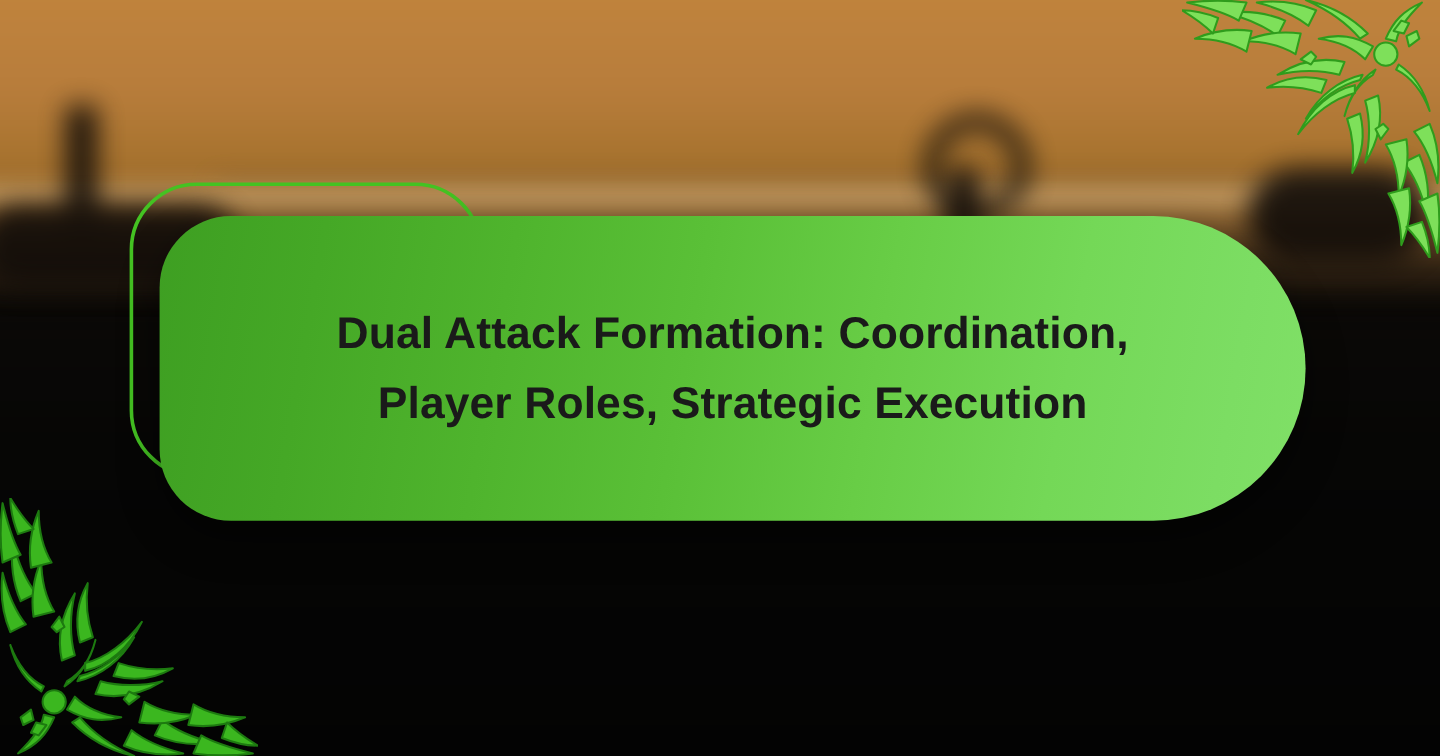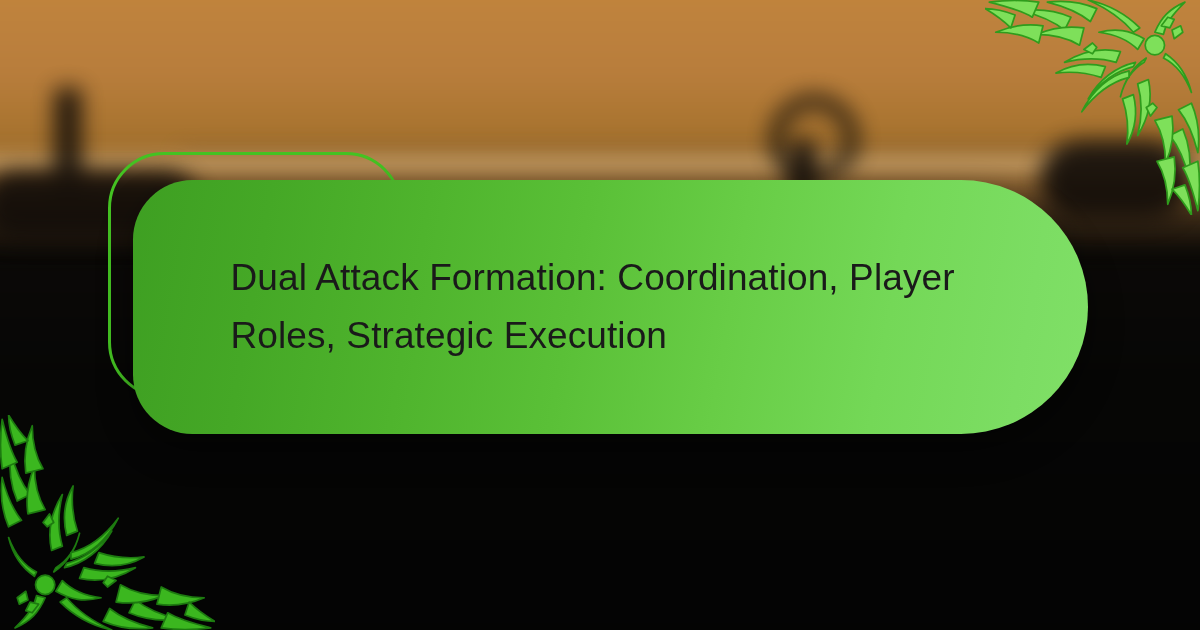--- a/index.html
+++ b/index.html
@@ -131,23 +131,24 @@
         #7cdd63 92%,
         #80e067 100%);
     box-shadow: 0 16px 34px rgba(0,0,0,0.45);
     display: flex;
     align-items: center;
     justify-content: center;
   }
   .card-title {
     width: 760px;
     margin: 0;
+    text-align: center;
     color: #1a1a1a;
     font-size: 37px;
-    font-weight: 400;
+    font-weight: 700;
     line-height: 1.58;
     letter-spacing: .1px;
     font-family: "Liberation Sans", sans-serif;
   }
 </style>
 </head>
 <body>
 
 <div class="banner">
 

